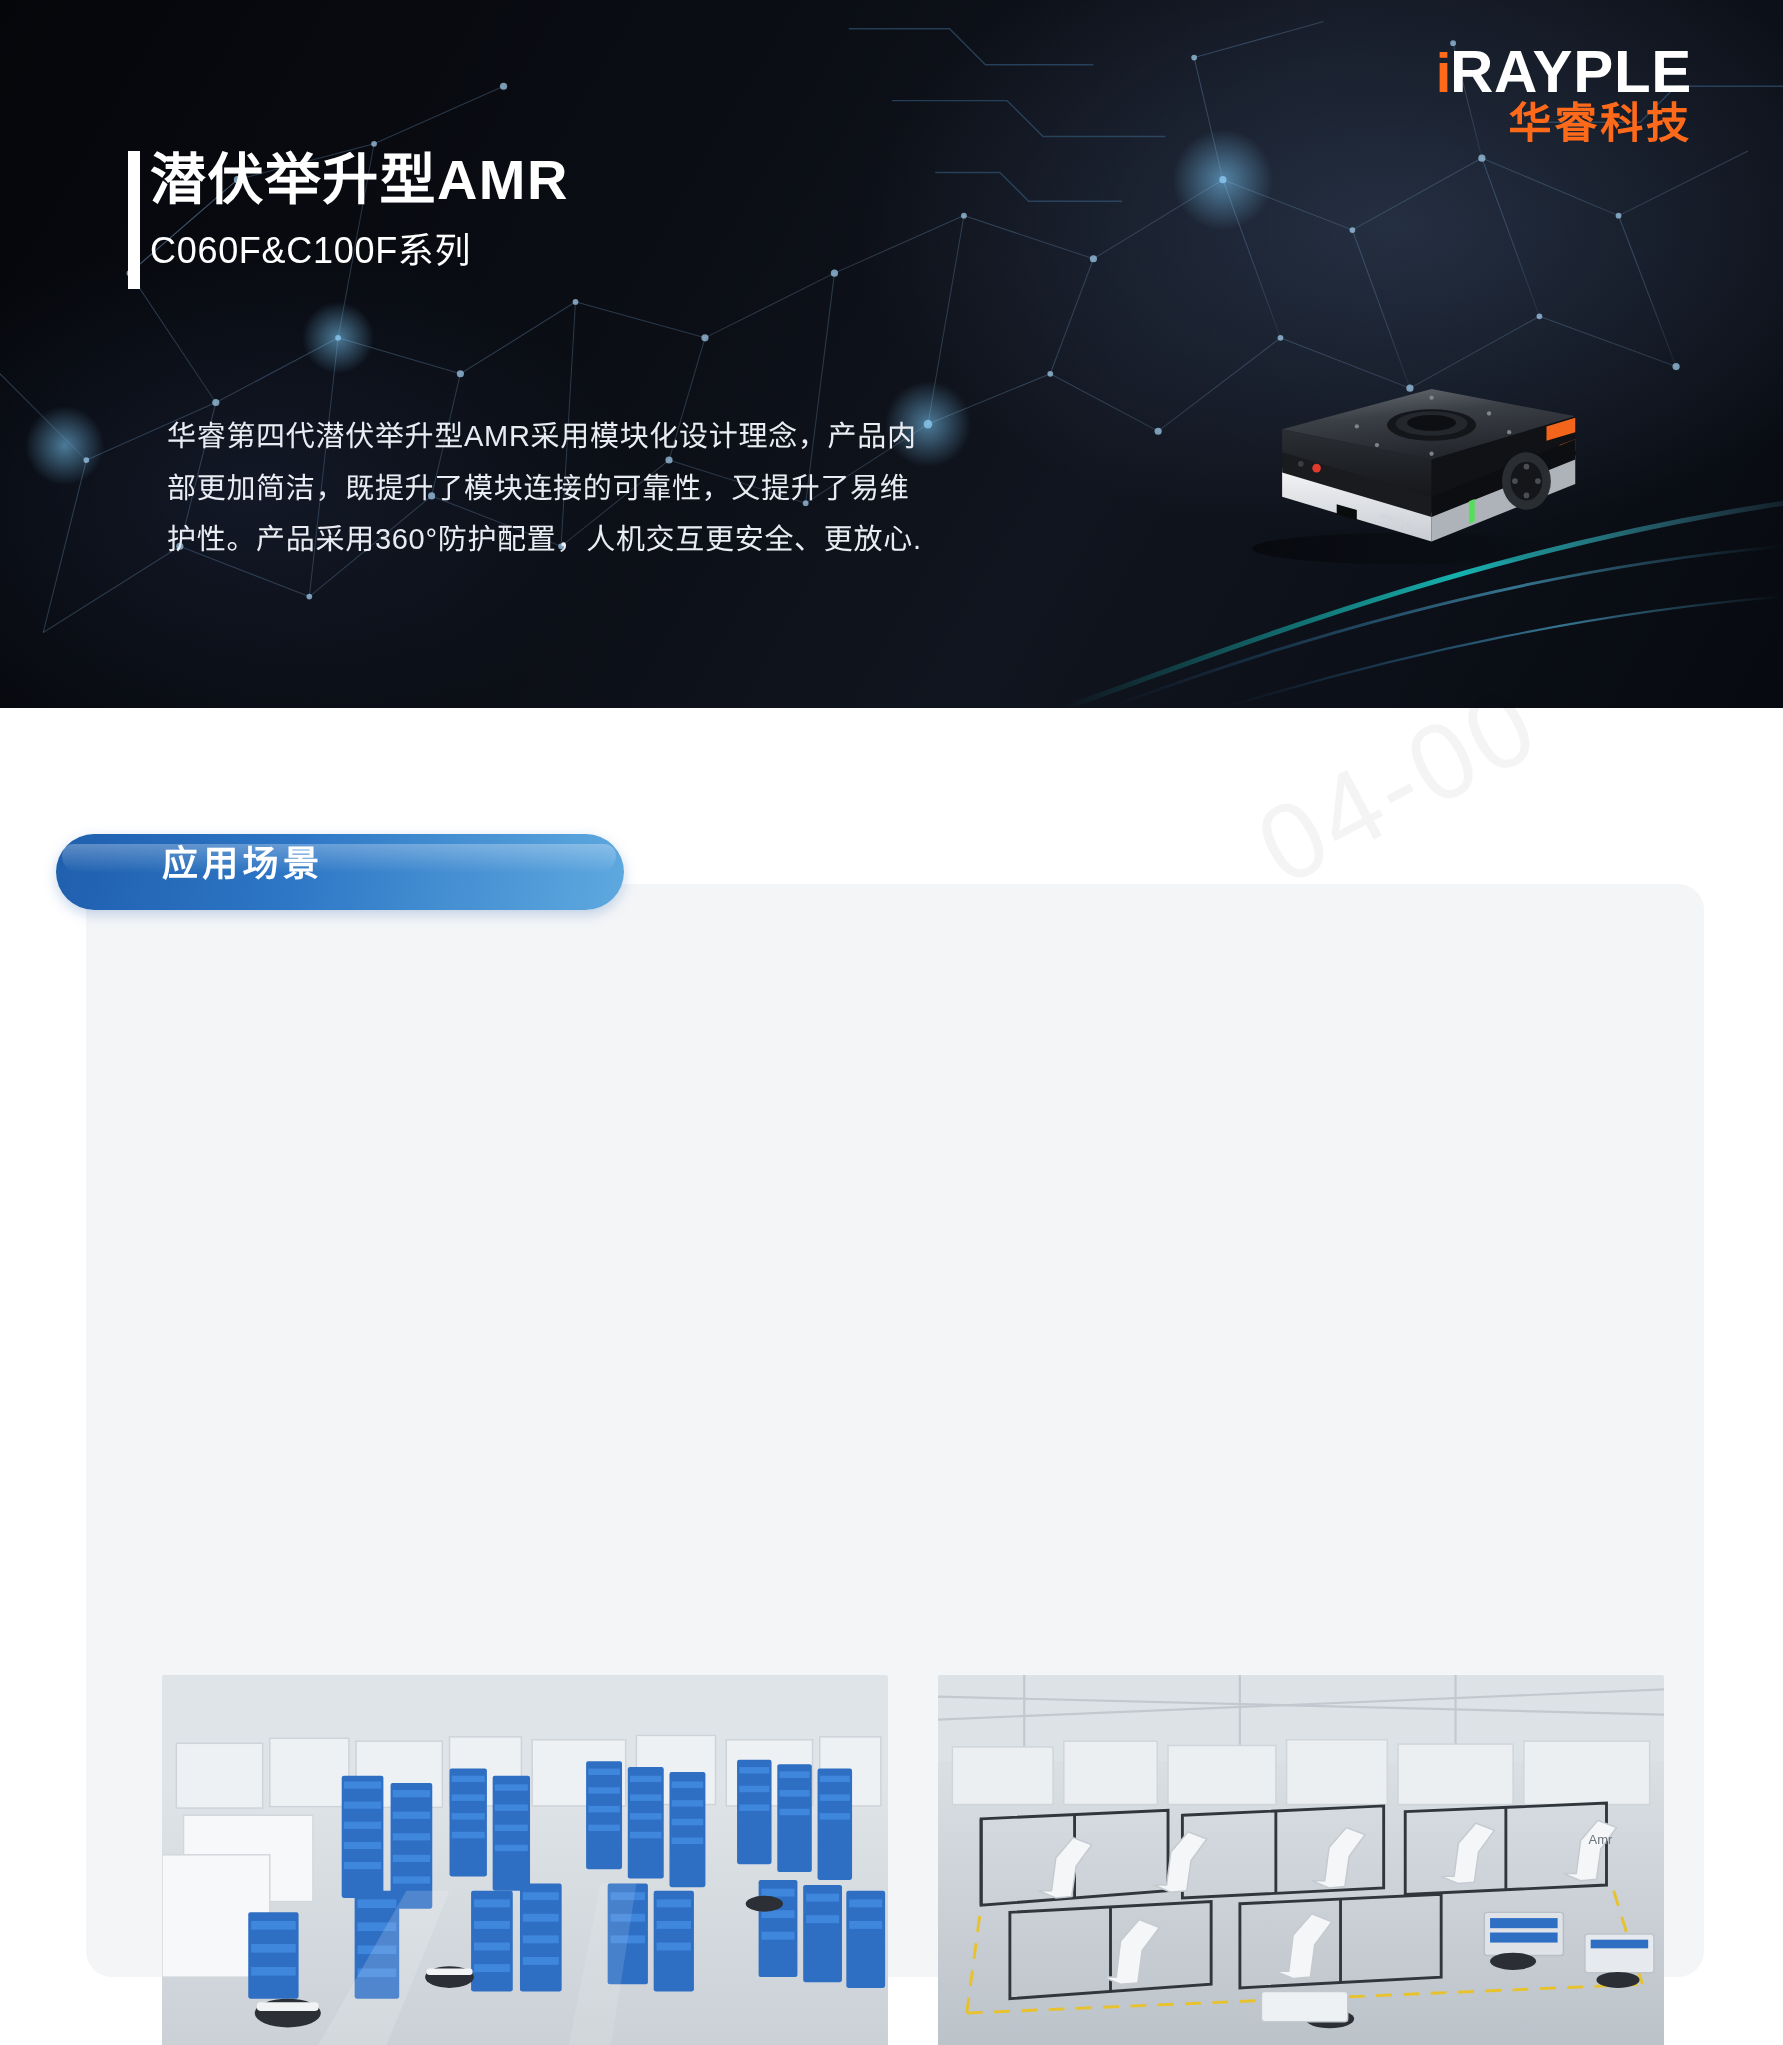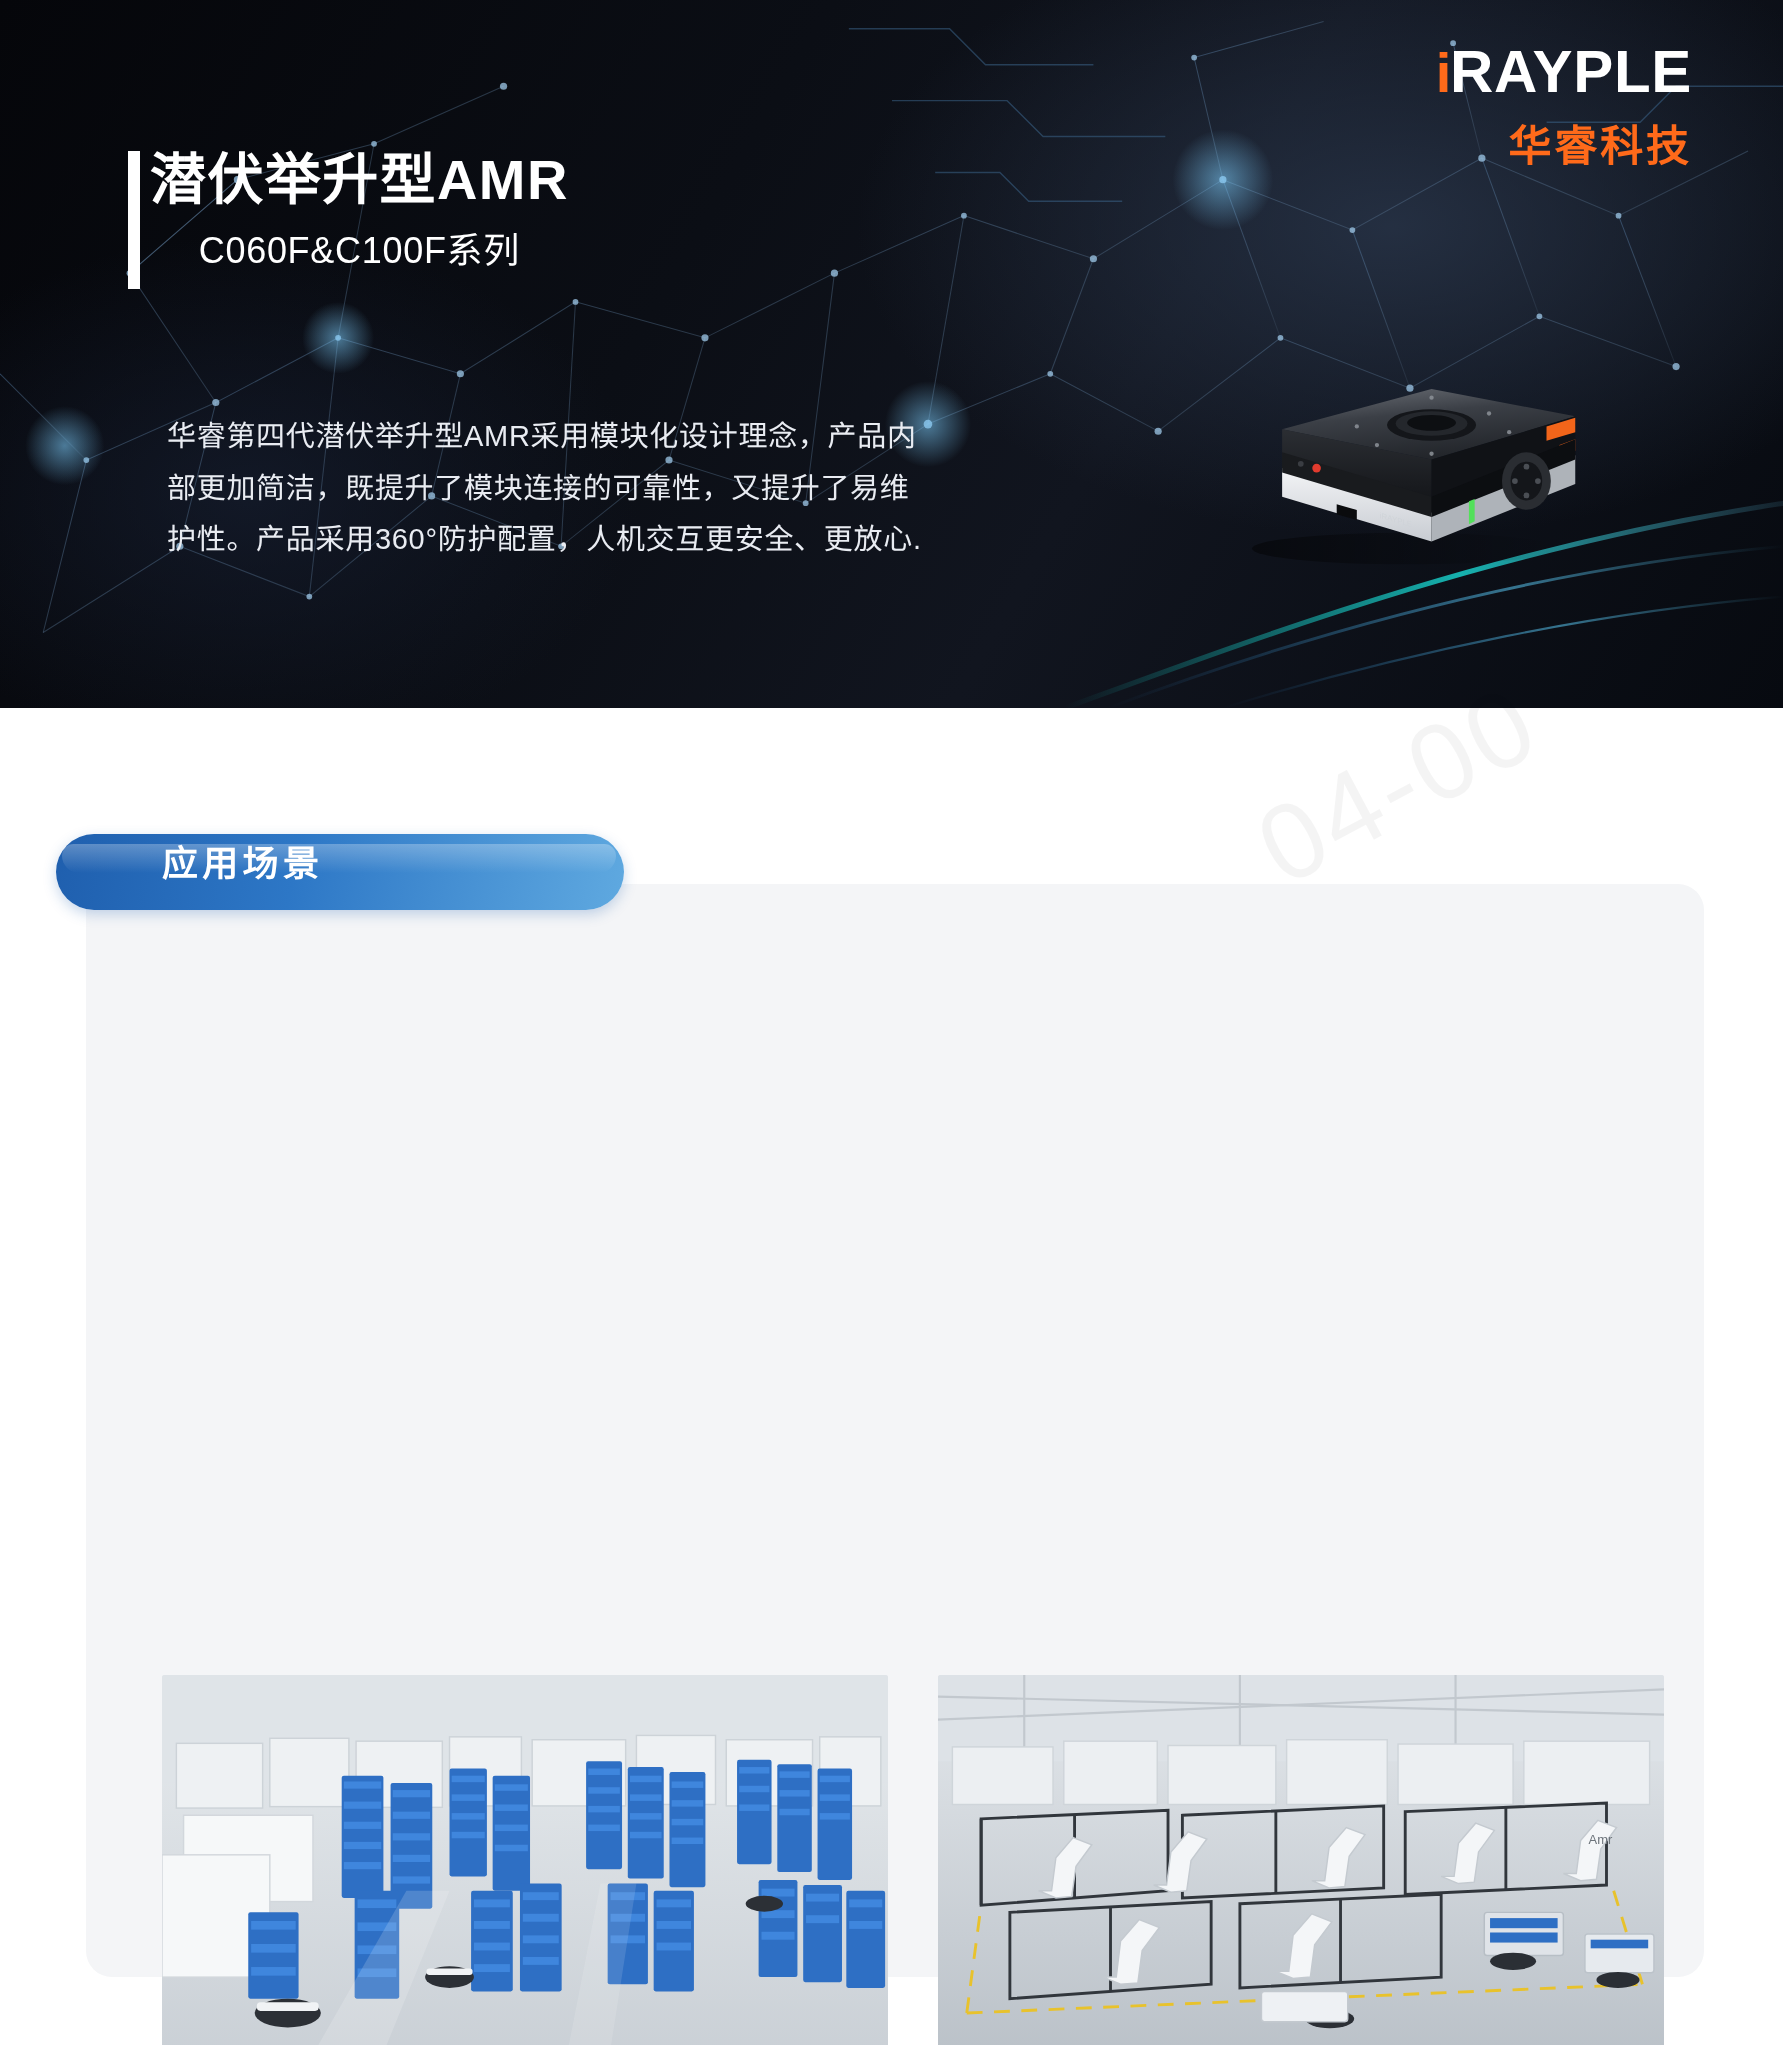--- a/index.html
+++ b/index.html
@@ -47,26 +47,27 @@
     line-height: 1;
   }
   .logo-rayple {
     color: #ffffff;
     font-size: 60px;
     font-weight: 700;
     letter-spacing: 0.7px;
     line-height: 1;
   }
   .logo-cn {
-    margin-top: 21px;
+    margin-top: 1px;
     color: #ff6a1a;
     font-size: 43px;
     font-weight: 700;
     letter-spacing: 2.9px;
     line-height: 1.1;
+    font-family: Liberation Mono, monospace;
   }
 
   .title-wrap {
     position: absolute;
     left: 128px;
     top: 145px;
     z-index: 6;
     padding-left: 22px;
   }
   .title-bar {
@@ -82,21 +83,20 @@
     letter-spacing: 1.4px;
     line-height: 1.25;
   }
   .title-sub {
     margin-top: 13px;
     color: #ffffff;
     font-size: 36px;
     font-weight: 400;
     letter-spacing: 0.7px;
     line-height: 1.3;
-    text-align: center;
   }
 
   .hero-desc {
     position: absolute;
     left: 167px;
     top: 411px;
     width: 762px;
     color: #e9ecf2;
     font-size: 29px;
     line-height: 1.78;

